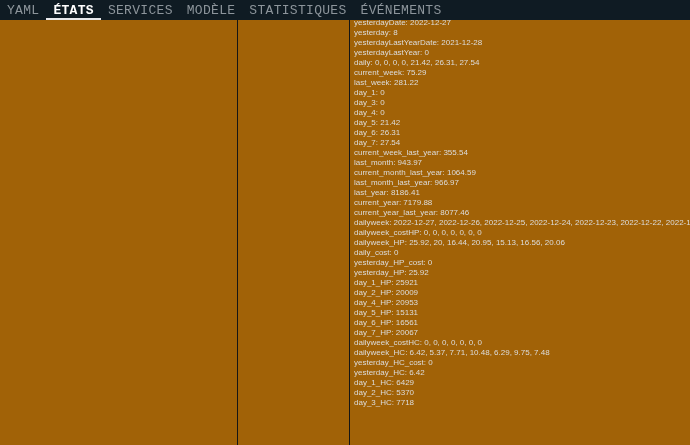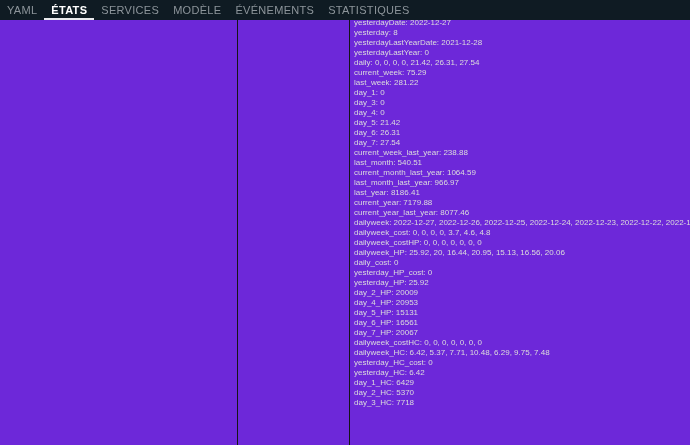--- a/index.html
+++ b/index.html
@@ -20,38 +20,39 @@
     align-items: stretch;
   }
   .tab {
     position: relative;
     padding: 0 7px;
     display: flex;
     align-items: center;
     cursor: pointer;
   }
   .tab-label {
-    font-size: 11px;
+    font-size: 13px;
     letter-spacing: 0.3px;
     font-weight: 500;
     color: #8d959b;
     white-space: nowrap;
+    font-family: Liberation Mono, monospace;
   }
   .tab[data-active="true"] .tab-label { color: #ffffff; font-weight: 700; }
   .tab[data-active="true"]::after {
     content: "";
     position: absolute; left: 0; right: 0; bottom: 0;
     height: 2px;
     background: #e9eaed;
   }
 
   
   .content {
     position: absolute; left: 0; top: 20px; right: 0; bottom: 0;
-    background: #6d28d9;
+    background: #a16207;
     padding-left: 48px;
   }
   .col-divider {
     position: absolute; top: 0; bottom: 0;
     width: 1px;
     background: #151515;
   }
   .col-divider.d1 { left: 237px; }
   .col-divider.d2 { left: 349px; }
 
@@ -85,25 +86,25 @@
 
         <div class="tab" data-active="false">
           <span class="tab-label">SERVICES</span>
         </div>
 
         <div class="tab" data-active="false">
           <span class="tab-label">MODÈLE</span>
         </div>
 
         <div class="tab" data-active="false">
-          <span class="tab-label">ÉVÉNEMENTS</span>
+          <span class="tab-label">STATISTIQUES</span>
         </div>
 
         <div class="tab" data-active="false">
-          <span class="tab-label">STATISTIQUES</span>
+          <span class="tab-label">ÉVÉNEMENTS</span>
         </div>
       </nav>
   </header>
 
   <main class="content">
     <div class="col-divider d1"></div>
     <div class="col-divider d2"></div>
 
     <div class="attributes">
 
@@ -127,49 +128,49 @@
         <div class="attr-line">day_3: 0</div>
 
         <div class="attr-line">day_4: 0</div>
 
         <div class="attr-line">day_5: 21.42</div>
 
         <div class="attr-line">day_6: 26.31</div>
 
         <div class="attr-line">day_7: 27.54</div>
 
-        <div class="attr-line">current_week_last_year: 238.88</div>
+        <div class="attr-line">current_week_last_year: 355.54</div>
 
-        <div class="attr-line">last_month: 540.51</div>
+        <div class="attr-line">last_month: 943.97</div>
 
 
         <div class="attr-line">current_month_last_year: 1064.59</div>
 
         <div class="attr-line">last_month_last_year: 966.97</div>
 
         <div class="attr-line">last_year: 8186.41</div>
 
         <div class="attr-line">current_year: 7179.88</div>
 
         <div class="attr-line">current_year_last_year: 8077.46</div>
 
         <div class="attr-line">dailyweek: 2022-12-27, 2022-12-26, 2022-12-25, 2022-12-24, 2022-12-23, 2022-12-22, 2022-12-21</div>
 
-        <div class="attr-line">dailyweek_cost: 0, 0, 0, 0, 3.7, 4.6, 4.8</div>
 
         <div class="attr-line">dailyweek_costHP: 0, 0, 0, 0, 0, 0, 0</div>
 
         <div class="attr-line">dailyweek_HP: 25.92, 20, 16.44, 20.95, 15.13, 16.56, 20.06</div>
 
         <div class="attr-line">daily_cost: 0</div>
 
         <div class="attr-line">yesterday_HP_cost: 0</div>
 
         <div class="attr-line">yesterday_HP: 25.92</div>
 
+        <div class="attr-line">day_1_HP: 25921</div>
 
         <div class="attr-line">day_2_HP: 20009</div>
 
 
         <div class="attr-line">day_4_HP: 20953</div>
 
         <div class="attr-line">day_5_HP: 15131</div>
 
         <div class="attr-line">day_6_HP: 16561</div>
 

